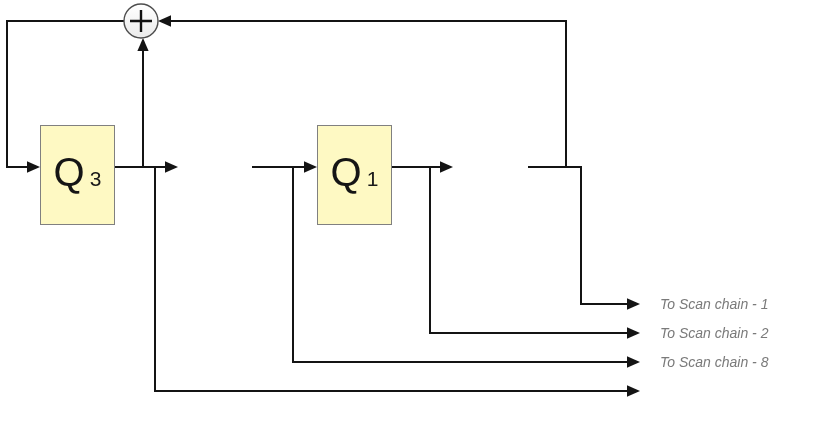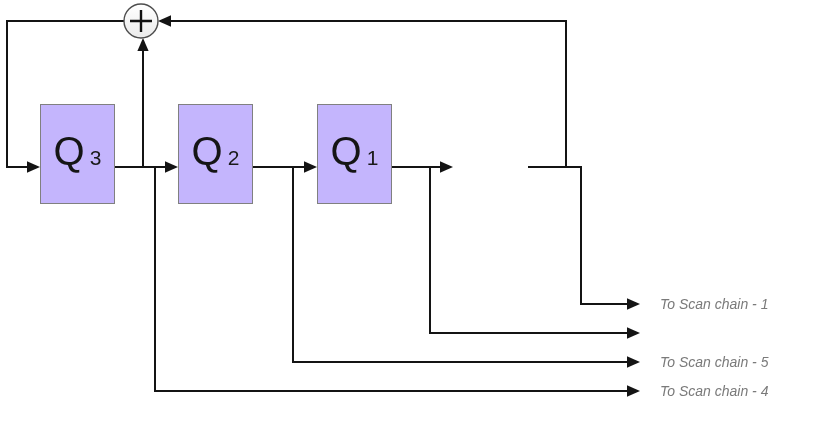--- a/index.html
+++ b/index.html
@@ -18,24 +18,24 @@
   .wire {
     fill: none;
     stroke: #141414;
     stroke-width: 2;
   }
   .arrowhead { fill: #141414; stroke: none; }
   .xor-circle { stroke: #4d4d4d; stroke-width: 1.4; }
   .xor-plus { stroke: #111111; stroke-width: 2.4; fill: none; }
   .register {
     position: absolute;
-    top: 104px;
+    top: 125px;
     width: 75px;
     height: 100px;
-    background: #c4b5fd;
+    background: #fef9c3;
     border: 1.5px solid #808080;
     box-sizing: border-box;
     display: flex;
     align-items: center;
     justify-content: center;
   }
   .register-inner { transform: translateY(-3px); white-space: nowrap; }
   .qlbl {
     font-size: 40px;
     color: #151515;
@@ -110,24 +110,21 @@
 
     <g>
       <circle class="xor-circle" cx="141" cy="21" r="17" fill="url(#xorGrad)"></circle>
       <path class="xor-plus" d="M 130 21 H 152 M 141 10 V 32"></path>
     </g>
   </svg>
 
   <div class="register reg-q3">
     <span class="register-inner"><span class="qlbl">Q</span><span class="qsub">3</span></span>
   </div>
-  <div class="register reg-q2">
-    <span class="register-inner"><span class="qlbl">Q</span><span class="qsub">2</span></span>
-  </div>
   <div class="register reg-q1">
     <span class="register-inner"><span class="qlbl">Q</span><span class="qsub">1</span></span>
   </div>
 
   <div class="scan-label scan-1">To Scan chain - 1</div>
-  <div class="scan-label scan-3">To Scan chain - 5</div>
-  <div class="scan-label scan-4">To Scan chain - 4</div>
+  <div class="scan-label scan-2">To Scan chain - 2</div>
+  <div class="scan-label scan-3">To Scan chain - 8</div>
 
 </div>
 
 </body></html>

